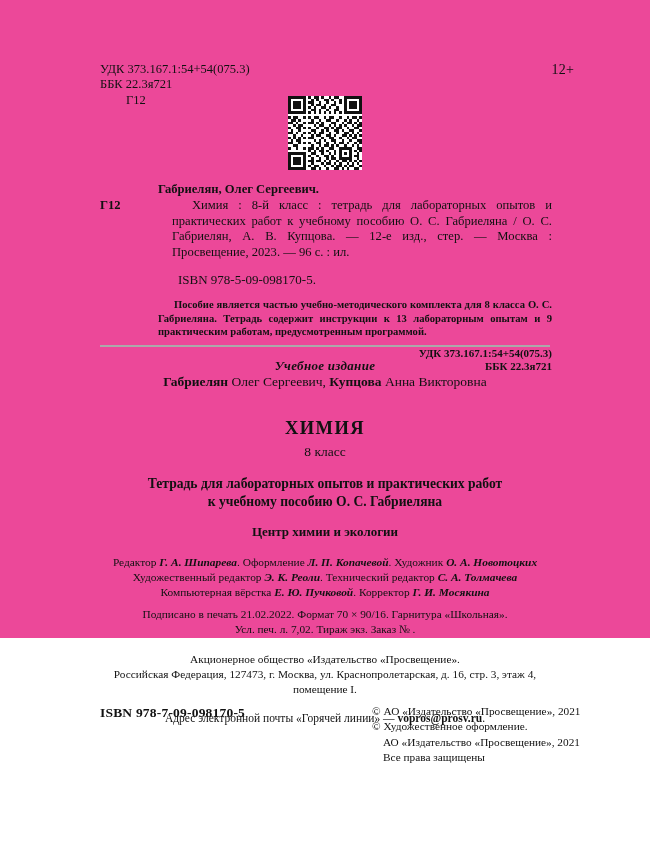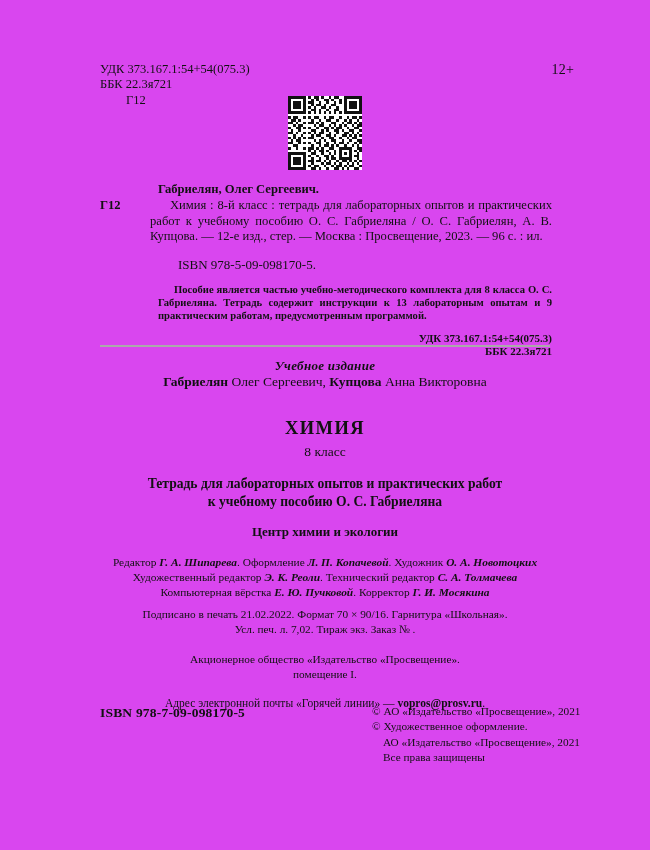--- a/index.html
+++ b/index.html
@@ -12,22 +12,22 @@
     height: 850px;
     font-family: "Liberation Serif", "DejaVu Serif", serif;
     color: #111111;
     position: relative;
     overflow: hidden;
   }
   .page {
     position: absolute;
     left: 0; top: 0;
     width: 650px;
-    height: 850px;
-    background: #d946ef;
+    height: 638px;
+    background: #ec4899;
   }
 
   
   .top-codes {
     position: absolute;
     left: 100px;
     top: 62px;
     font-size: 12.5px;
     line-height: 15px;
     white-space: nowrap;
@@ -75,21 +75,21 @@
     margin-top: 1px;
   }
   .cip-sign {
     position: absolute;
     left: 0;
     top: 0;
     font-weight: bold;
     font-size: 12.6px;
   }
   .cip-desc {
-    margin-left: 50px;
+    margin-left: 72px;
     text-indent: 20px;
     text-align: justify;
     text-align-last: left;
   }
   .cip-isbn {
     margin-left: 78px;
     margin-top: 12px;
     font-size: 13px;
   }
   .cip-annot {
@@ -534,20 +534,21 @@
       </div>
     </div>
 
     <div class="print-info">
       <div>Подписано в печать 21.02.2022. Формат 70 × 90/16. Гарнитура «Школьная».</div>
       <div>Усл. печ. л. 7,02. Тираж          экз. Заказ №          .</div>
     </div>
 
     <div class="publisher">
       <div>Акционерное общество «Издательство «Просвещение».</div>
+      <div>Российская Федерация, 127473, г. Москва, ул. Краснопролетарская, д. 16, стр. 3, этаж 4,</div>
       <div>помещение I.</div>
     </div>
 
     <div class="hotline">
       <span>Адрес электронной почты «Горячей линии» — </span><b>vopros@prosv.ru</b><span>.</span>
     </div>
 
   </div>
 
   <div class="footer-isbn">ISBN 978-7-09-098170-5</div>

